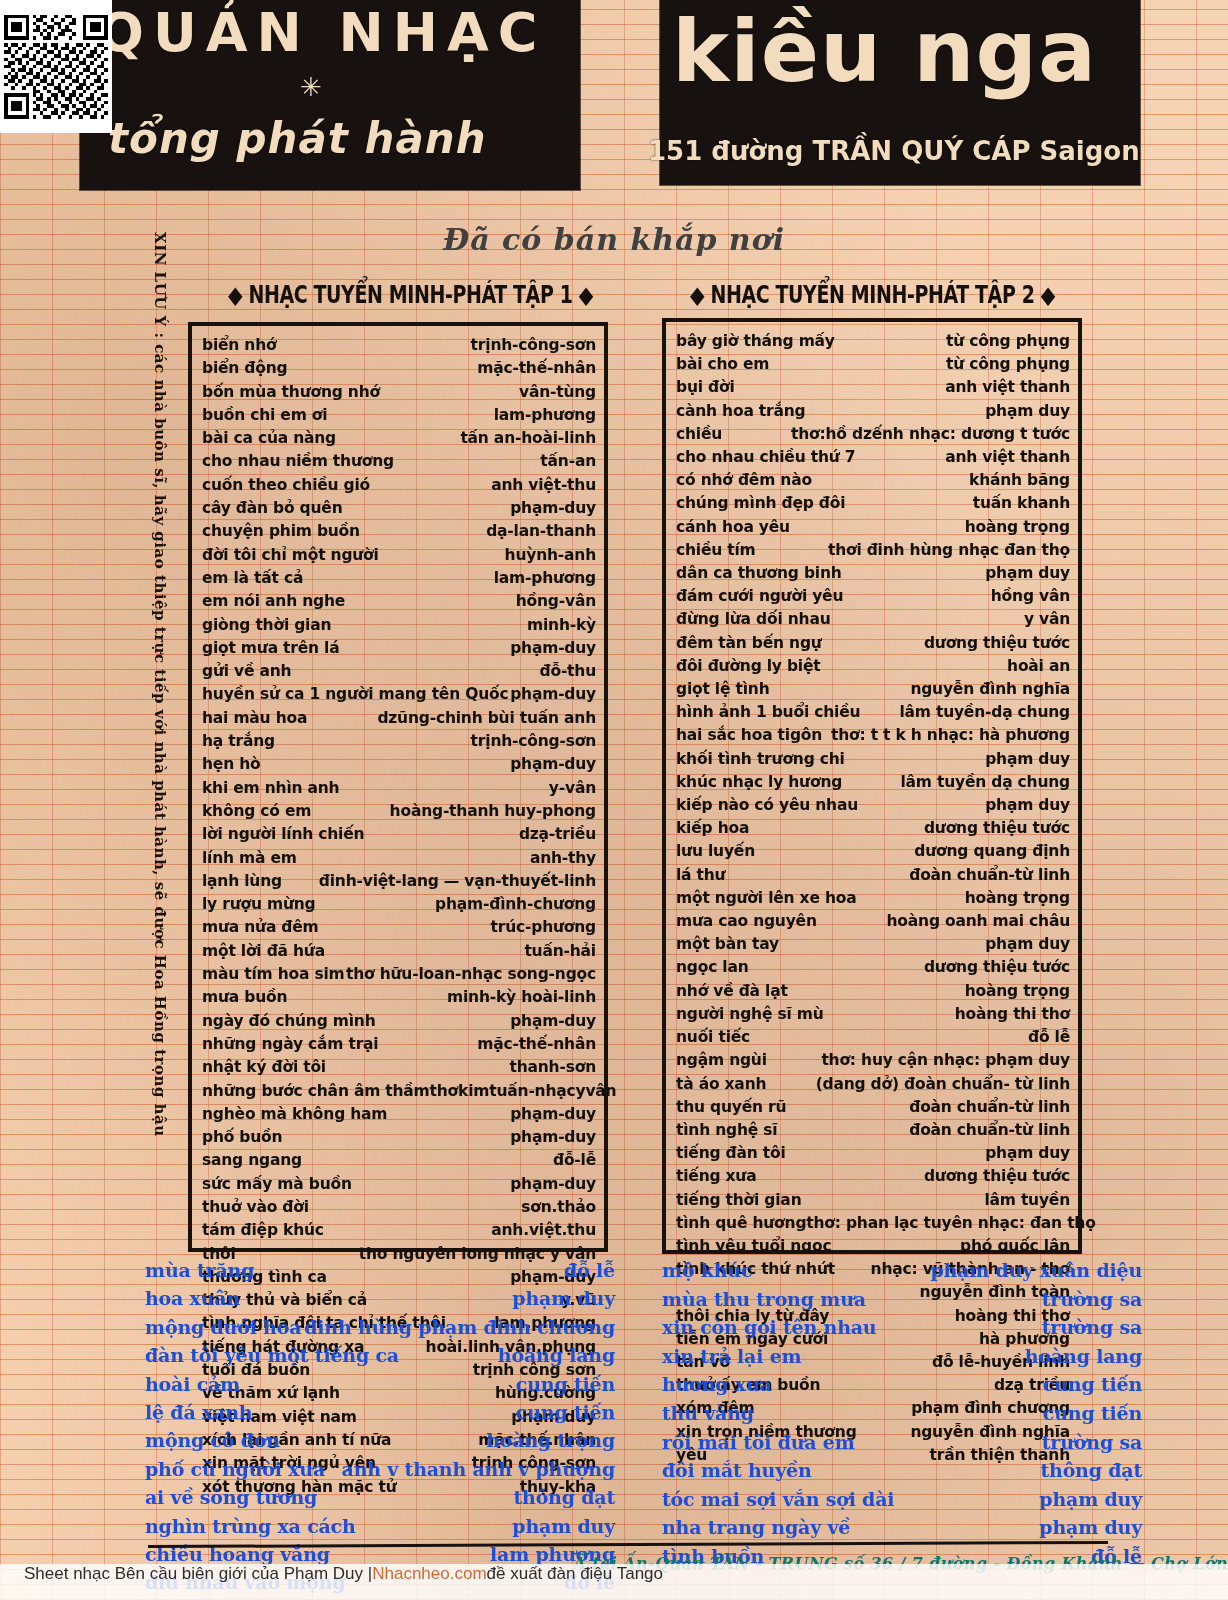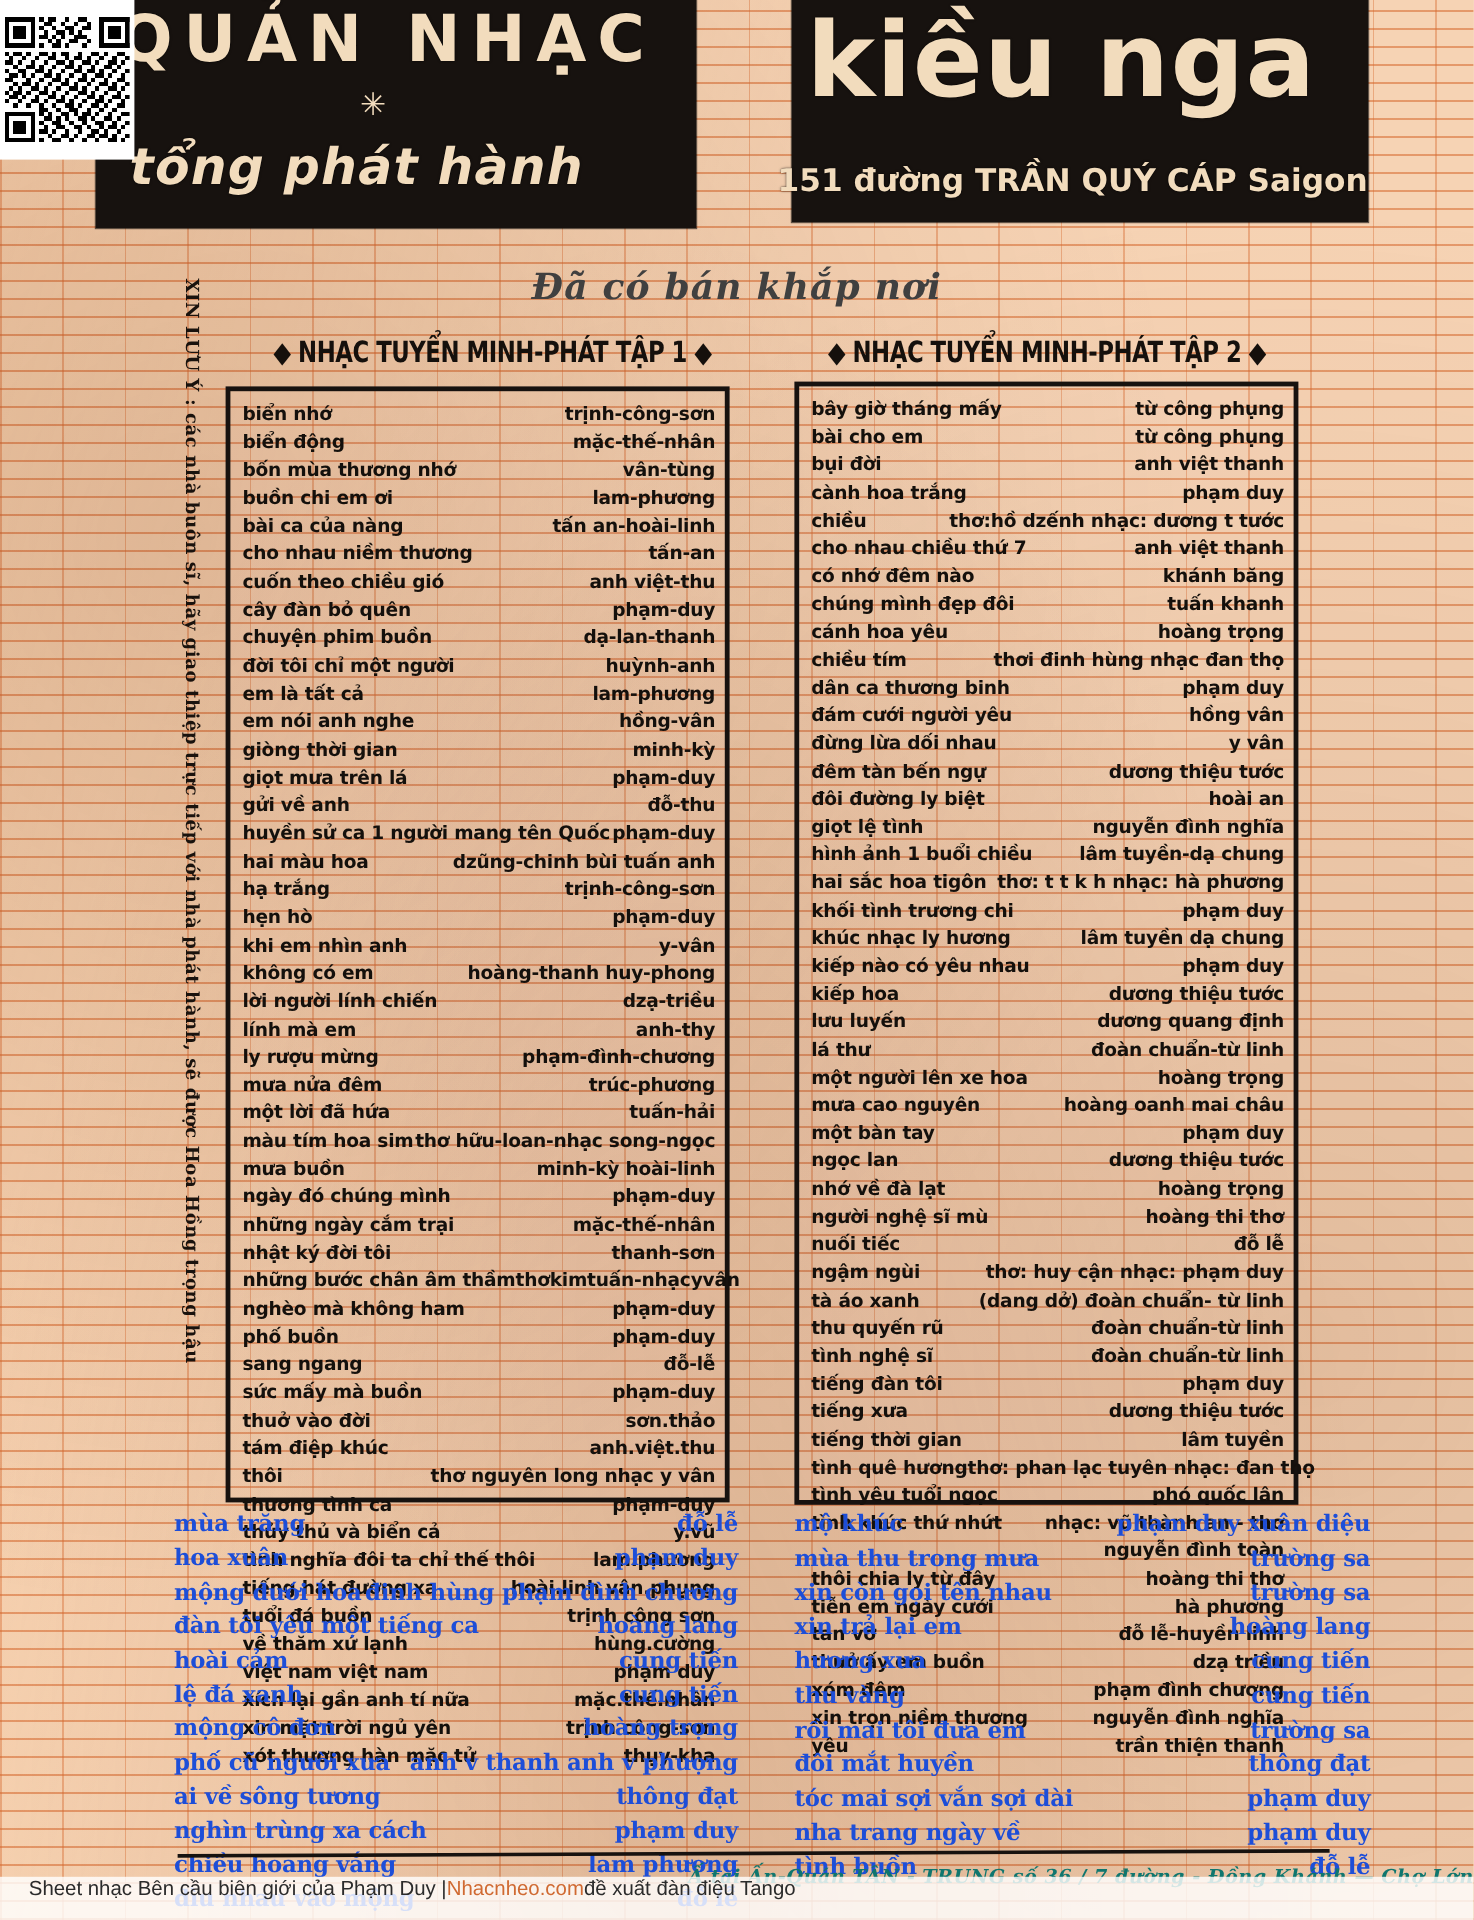--- a/index.html
+++ b/index.html
@@ -496,20 +496,24 @@
       </div>
       <div class="row">
         <span class="title">lời người lính chiến</span>
         <span class="author">dzạ-triều</span>
       </div>
       <div class="row">
         <span class="title">lính mà em</span>
         <span class="author">anh-thy</span>
       </div>
       <div class="row">
+        <span class="title">lạnh lùng</span>
+        <span class="author">đinh-việt-lang — vạn-thuyết-linh</span>
+      </div>
+      <div class="row">
         <span class="title">ly rượu mừng</span>
         <span class="author">phạm-đình-chương</span>
       </div>
       <div class="row">
         <span class="title">mưa nửa đêm</span>
         <span class="author">trúc-phương</span>
       </div>
       <div class="row">
         <span class="title">một lời đã hứa</span>
         <span class="author">tuấn-hải</span>

